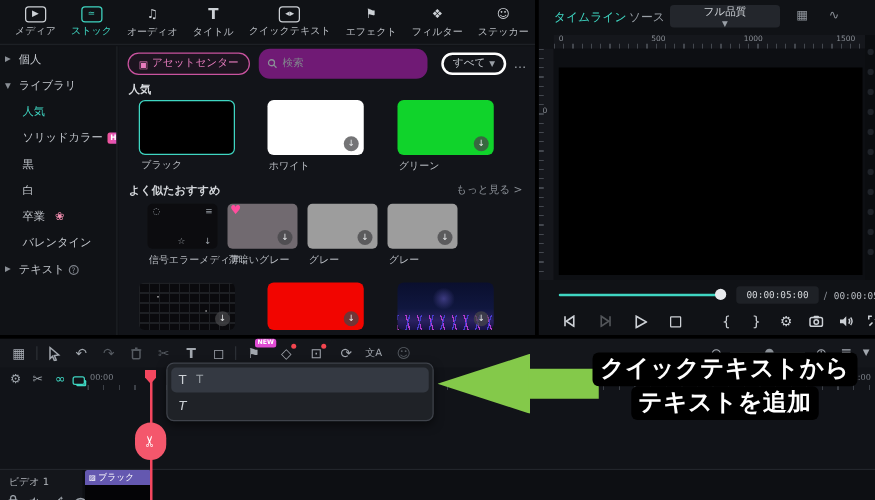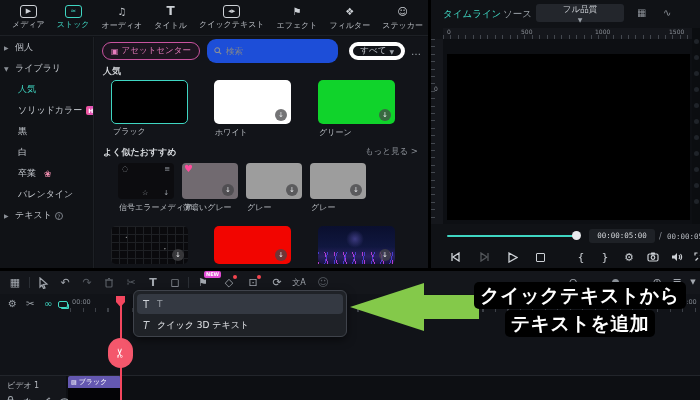--- a/index.html
+++ b/index.html
@@ -24,25 +24,25 @@
   .side-item.sel { color:#3fd6c2; }
   .qmark { display:inline-block; width:8px; height:8px; border:1px solid #7d828a; border-radius:50%; color:#7d828a; font-size:6px; line-height:7px; text-align:center; margin-left:3px; }
   .badge-ai { background:#9fe24c; color:#10250a; font-size:6.5px; font-weight:bold; border-radius:3px; padding:1px 3px; margin-left:3px; }
   .badge-hot { background:linear-gradient(90deg,#f0569b,#c44bf0); color:#fff; font-size:6px; font-weight:bold; border-radius:2px; padding:1px 2px; margin-left:4px; }
   .flower { color:#f48fb1; font-size:9px; margin-left:8px; }
 
   .content { position:absolute; left:95px; top:37px; width:333px; height:233px; background:#121419; }
   .content-header { position:absolute; left:7px; top:4px; width:320px; height:20px; display:flex; align-items:center; }
   .asset-btn { height:18px; border:1px solid #c9539f; border-radius:9px; color:#e87cbe; font-size:8.5px; display:flex; align-items:center; padding:0 8px; background:rgba(60,20,50,.25); cursor:pointer; white-space:nowrap; }
   .asset-btn .gift { font-size:8px; margin-right:3px; color:#e87cbe; }
-  .searchbox { height:18px; flex:1; margin-left:7px; background:#1d4ed8; border-radius:9px; display:flex; align-items:center; padding:12px 7px; }
+  .searchbox { height:18px; flex:1; margin-left:7px; background:#701a75; border-radius:9px; display:flex; align-items:center; padding:12px 7px; }
   .searchbox svg { flex:none; }
   .searchbox input { background:transparent; border:none; outline:none; color:#c3c7cd; font-size:8.5px; width:100%; margin-left:4px; font-family:inherit; }
   .searchbox input::placeholder { color:#80858c; }
-  .filter-btn { height:18px; margin-left:11px; border:4px solid #ffffff; border-radius:9px; color:#c3c7cd; font-size:8.5px; display:flex; align-items:center; padding:0 7px; cursor:pointer; white-space:nowrap; }
+  .filter-btn { height:18px; margin-left:11px; border:2px solid #ffffff; border-radius:9px; color:#c3c7cd; font-size:8.5px; display:flex; align-items:center; padding:0 7px; cursor:pointer; white-space:nowrap; }
   .filter-btn .fico { font-size:6px; margin-left:3px; color:#9aa0a7; }
   .more-btn { margin-left:6px; color:#9aa0a7; font-size:10px; letter-spacing:1px; cursor:pointer; }
   .sec-label { position:absolute; font-size:9px; color:#d5d8dc; font-weight:bold; }
   .see-more { position:absolute; font-size:8.5px; color:#8a8f96; cursor:pointer; }
 
   .thumb { position:absolute; border-radius:5px; cursor:pointer; }
   .thumb .cap { position:absolute; top:100%; margin-top:3px; left:1px; font-size:8px; color:#b9bdc3; white-space:nowrap; overflow:hidden; max-width:78px; }
   .dl { position:absolute; right:4px; bottom:3px; width:12px; height:12px; border-radius:50%; background:rgba(70,70,72,.75); color:#e8eaec; font-size:7px; line-height:12px; text-align:center; }
   .g1 { position:absolute; color:#9aa0a7; font-size:7px; }
 
@@ -464,21 +464,20 @@
     </div>
   </div>
 
   <div class="popup">
     <div class="pop-item hl" style="top:3px;">
       <span class="picon">T</span>
       <span class="pshort">T</span>
     </div>
     <div class="pop-item" style="top:24px;">
       <span class="picon" style="font-style:italic;">T</span>
-      <span class="plabel">クイック 3D テキスト</span>
     </div>
   </div>
 
   <div class="arrow-head"></div>
   <div class="arrow-body"></div>
   <div class="anno">
     <div><span>クイックテキストから</span></div>
     <div><span>テキストを追加</span></div>
   </div>
 

